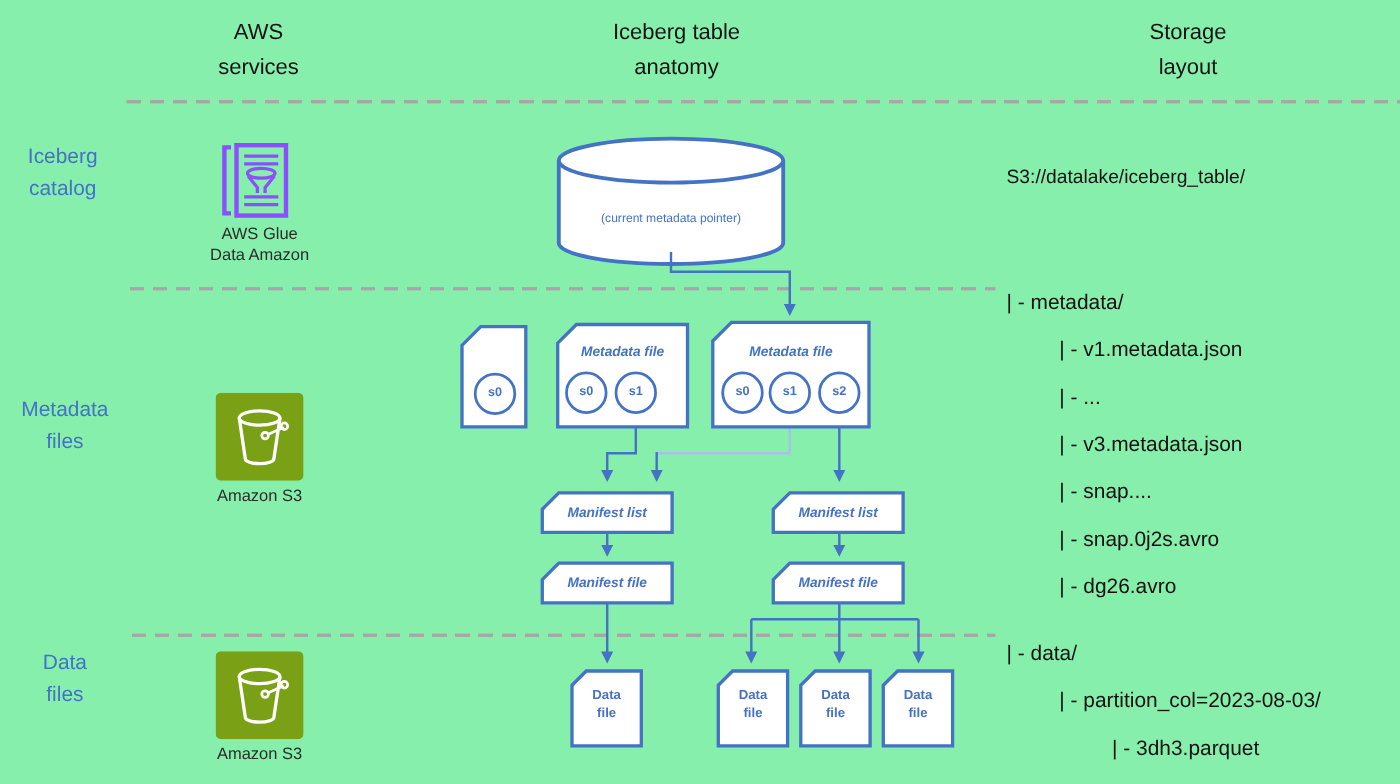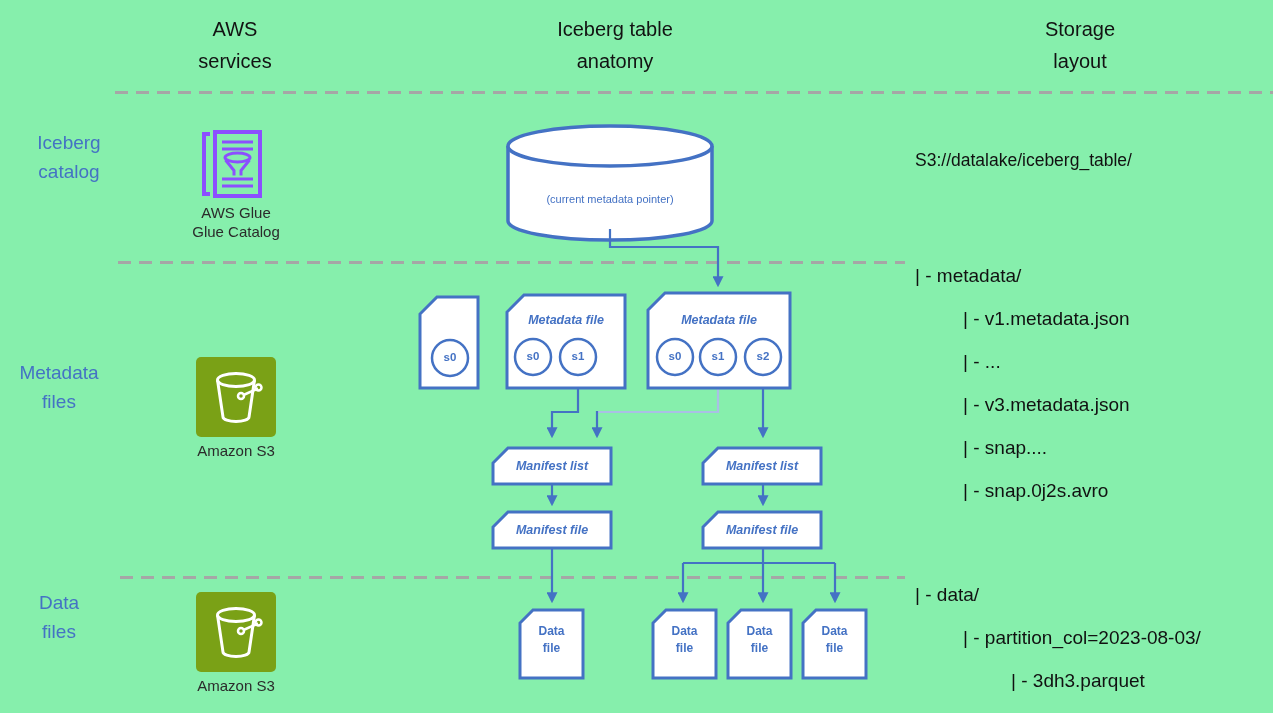--- a/index.html
+++ b/index.html
@@ -44,39 +44,39 @@
 services</div>
   <div class="abs col-hdr center pre" style="left:515px; top:13px; width:200px;">Iceberg table
 anatomy</div>
   <div class="abs col-hdr center pre" style="left:980px; top:13px; width:200px;">Storage
 layout</div>
 
   <div class="abs dash" style="left:115px; top:91px; width:1158px;"></div>
   <div class="abs dash" style="left:118px; top:261px; width:787px;"></div>
   <div class="abs dash" style="left:120px; top:576px; width:785px;"></div>
 
-  <div class="abs row-label center pre" style="left:12px; top:128px; width:114px;">Iceberg
+  <div class="abs row-label center pre" style="left:0; top:128px; width:114px;">Iceberg
 catalog</div>
   <div class="abs row-label center pre" style="left:0; top:358px; width:118px;">Metadata
 files</div>
   <div class="abs row-label center pre" style="left:0; top:588px; width:118px;">Data
 files</div>
 
   <div class="abs" style="left:199px; top:127px;">
     <svg width="74" height="74" viewBox="0 0 74 74" fill="none">
       <path d="M11 7 H5 V67 H11" stroke="#8C4FFF" stroke-width="4"></path>
       <rect x="16" y="5" width="45" height="64" stroke="#8C4FFF" stroke-width="4"></rect>
       <path d="M23 15 H54 M23 22 H54" stroke="#8C4FFF" stroke-width="3"></path>
       <path d="M23 52 H54 M23 59 H54" stroke="#8C4FFF" stroke-width="3"></path>
       <ellipse cx="38.5" cy="30.5" rx="12.5" ry="4.5" stroke="#8C4FFF" stroke-width="3"></ellipse>
       <path d="M26.5 33 L35 43.5 V48.5 M50.5 33 L42 43.5 V48.5" stroke="#8C4FFF" stroke-width="3"></path>
     </svg>
   </div>
   <div class="abs icon-label center pre" style="left:160px; top:203px; width:152px;">AWS Glue
-Glue Catalog</div>
+Data Amazon</div>
 
   <div class="abs" style="left:196px; top:357px;">
     <svg width="80" height="80" viewBox="0 0 80 80" fill="none">
       <rect x="0" y="0" width="80" height="80" rx="5" fill="#7AA116"></rect>
       <ellipse cx="40" cy="23" rx="18.5" ry="6.5" stroke="#ffffff" stroke-width="3"></ellipse>
       <path d="M21.5 23 L27 60 A 13 4.5 0 0 0 53 60 L58.5 23" stroke="#ffffff" stroke-width="3"></path>
       <circle cx="45" cy="39" r="3" stroke="#ffffff" stroke-width="2.5"></circle>
       <path d="M47.5 38 L62 31.5" stroke="#ffffff" stroke-width="2.5"></path>
       <circle cx="62.5" cy="30.5" r="3" stroke="#ffffff" stroke-width="2.5"></circle>
     </svg>
@@ -194,20 +194,21 @@
 
   <div class="abs storage-txt" style="left:915px; top:150px;">S3://datalake/iceberg_table/</div>
 
   <div class="abs" style="left:915px; top:247px; width:350px;">
     <div class="tree-line">| - metadata/</div>
     <div class="tree-line ind1">| - v1.metadata.json</div>
     <div class="tree-line ind1">| - ...</div>
     <div class="tree-line ind1">| - v3.metadata.json</div>
     <div class="tree-line ind1">| - snap....</div>
     <div class="tree-line ind1">| - snap.0j2s.avro</div>
+    <div class="tree-line ind1">| - dg26.avro</div>
   </div>
 
   <div class="abs" style="left:915px; top:566px; width:350px;">
     <div class="tree-line">| - data/</div>
     <div class="tree-line ind1">| - partition_col=2023-08-03/</div>
     <div class="tree-line ind2">| - 3dh3.parquet</div>
     <div class="tree-line ind2">| - gs62d.parquet</div>
   </div>
 
 </div>

